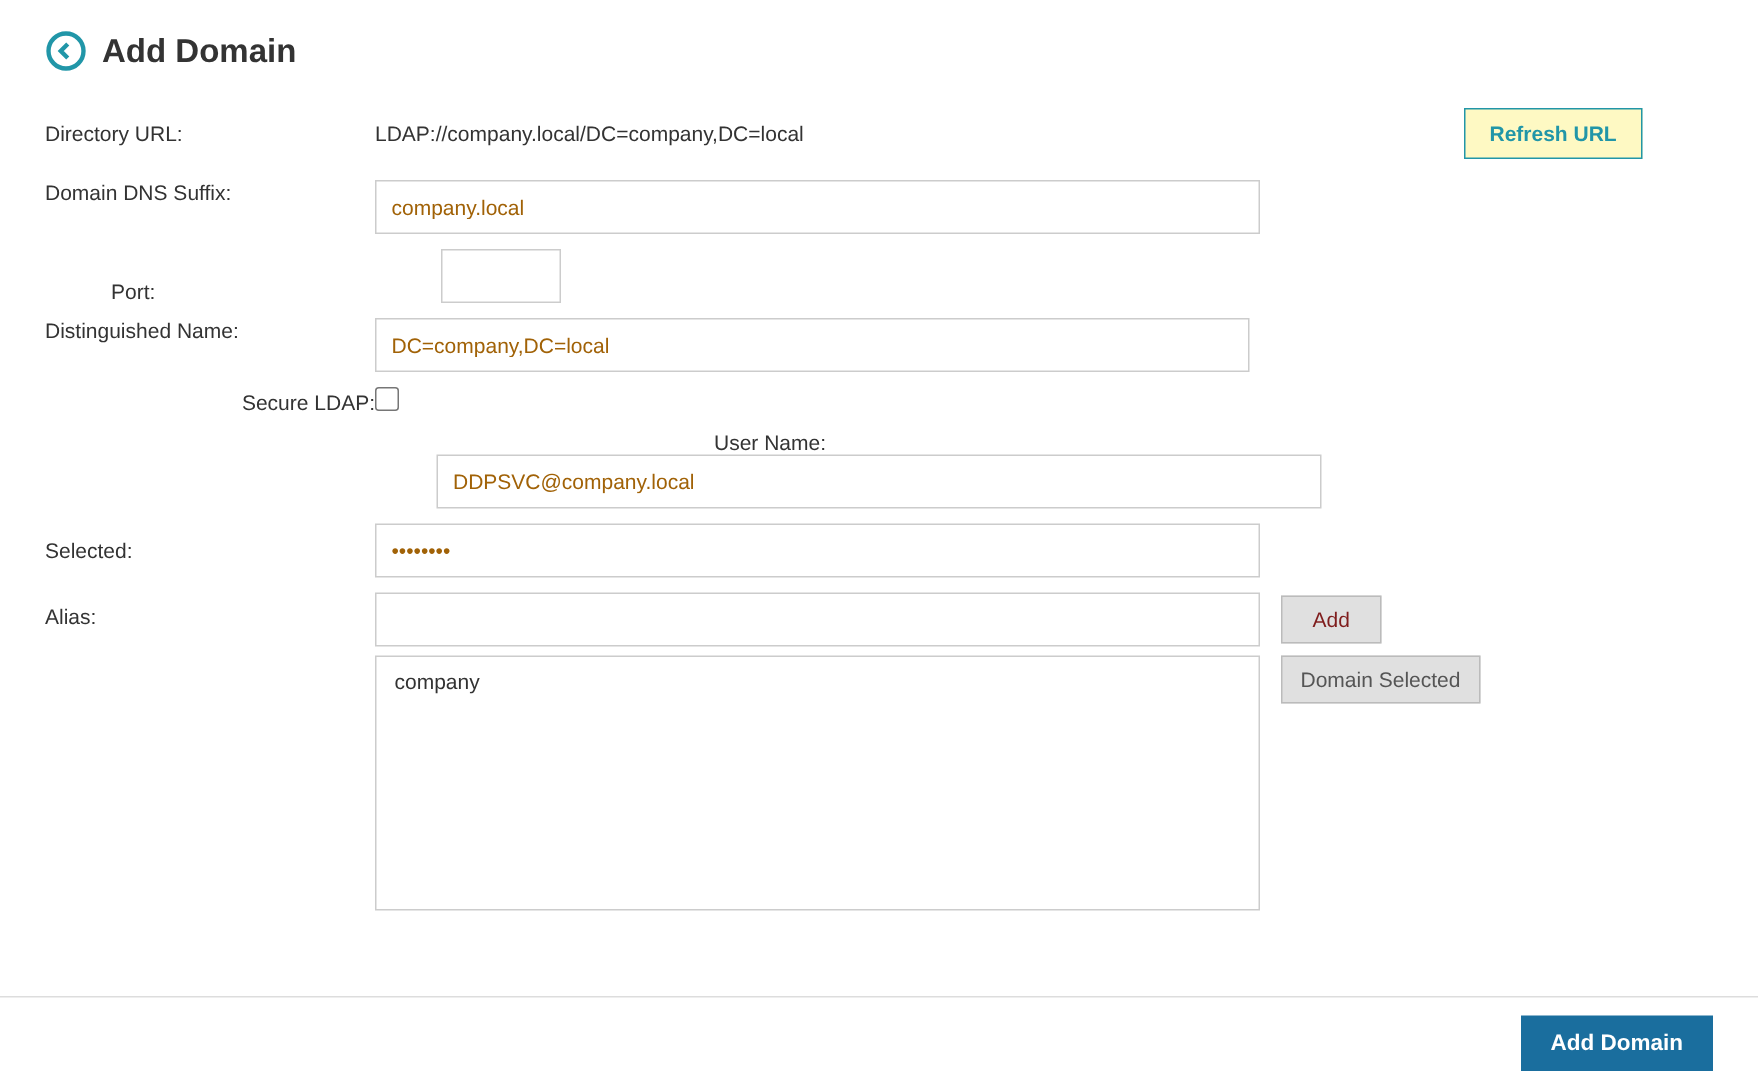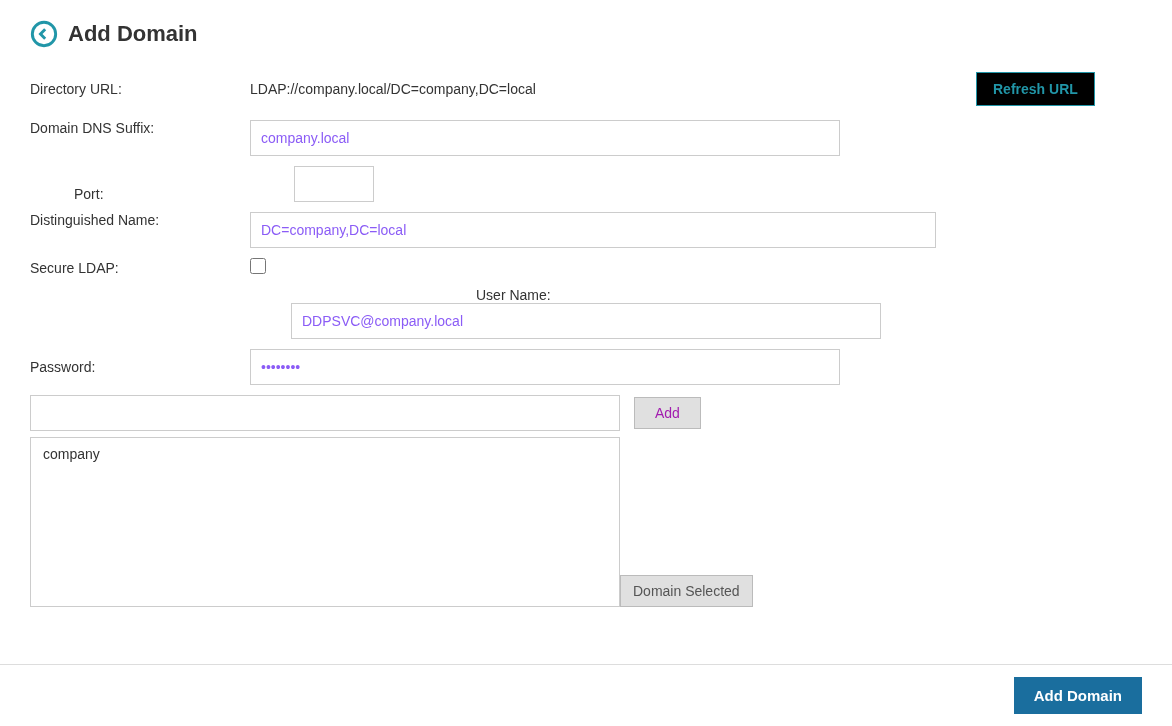--- a/index.html
+++ b/index.html
@@ -43,50 +43,50 @@
       color: #333;
     }
 
     input[type="text"],
     input[type="password"] {
       width: 100%;
       height: 36px;
       border: 1px solid #ccc;
       padding: 6px 10px;
       font-size: 14px;
-      color: #8b5cf6;
+      color: #a16207;
       outline: none;
     }
 
     .port-input {
       width: 80px !important;
     }
 
     input[type="checkbox"] {
       width: 16px;
       height: 16px;
       cursor: pointer;
       accent-color: #2196a8;
     }
 
     .btn-refresh {
       border: 1.5px solid #2196a8;
-      background: #000000;
+      background: #fef9c3;
       color: #2196a8;
       padding: 8px 16px;
       font-size: 14px;
       font-weight: 600;
       cursor: pointer;
       white-space: nowrap;
     }
 
     .btn-add {
       background: #e0e0e0;
       border: 1px solid #bbb;
-      color: #a21caf;
+      color: #7f1d1d;
       padding: 7px 20px;
       font-size: 14px;
       cursor: pointer;
       white-space: nowrap;
     }
 
     .btn-remove {
       background: #e0e0e0;
       border: 1px solid #bbb;
       color: #555;
@@ -171,58 +171,59 @@
       <div style="width:220px; flex-shrink:0;">Port:</div>
       <div style="flex:1;">
         <input type="text" class="port-input" value="" style="">
       </div>
       <div style="width:180px;"></div>
     </div>
 
     <div style="display:flex; align-items:flex-start; margin-bottom:10px;">
       <div style="width:220px; flex-shrink:0;">Distinguished Name:</div>
       <div style="flex:1;">
-        <input type="text" value="DC=company,DC=local" style="width: 686px;">
+        <input type="text" value="DC=company,DC=local" style="width: 583px;">
       </div>
       <div style="width:180px;"></div>
     </div>
 
     <div style="display:flex; align-items:center; margin-bottom:10px;">
-      <div style="width:220px; flex-shrink:0;">Secure LDAP:</div>
+      <div style="width:220px; flex-shrink:0;text-align:right;">Secure LDAP:</div>
       <div style="flex:1;">
         <input type="checkbox" style="">
       </div>
       <div style="width:180px;"></div>
     </div>
 
     <div style="display:flex; align-items:center; margin-bottom:10px;flex-direction:column;">
       <div style="width:220px; flex-shrink:0;">User Name:</div>
       <div style="flex:1;">
         <input type="text" value="DDPSVC@company.local" style="width: 590px;">
       </div>
       <div style="width:180px;"></div>
     </div>
 
     <div style="display:flex; align-items:center; margin-bottom:10px;">
-      <div style="width:220px; flex-shrink:0;">Password:</div>
+      <div style="width:220px; flex-shrink:0;">Selected:</div>
       <div style="flex:1;">
         <input type="password" value="password" style="width: 590px;">
       </div>
       <div style="width:180px;"></div>
     </div>
 
     <div style="display:flex; align-items:flex-start; margin-bottom:6px;">
+      <div style="width:220px; flex-shrink:0; padding-top:8px;">Alias:</div>
       <div style="flex:1;">
 
         <div style="display:flex; align-items:center; gap:14px; margin-bottom:6px;">
           <input type="text" value="" style="width: 590px;">
           <button class="btn-add">Add</button>
         </div>
 
-        <div style="display:flex; align-items:flex-end; ">
+        <div style="display:flex; align-items:flex-start; gap:14px;">
           <div class="listbox-wrapper" style="width:590px;">
             <div class="listbox-item">company</div>
           </div>
           <button class="btn-remove">Domain Selected</button>
         </div>
       </div>
       <div style="width:180px;"></div>
     </div>
 
   </div>

